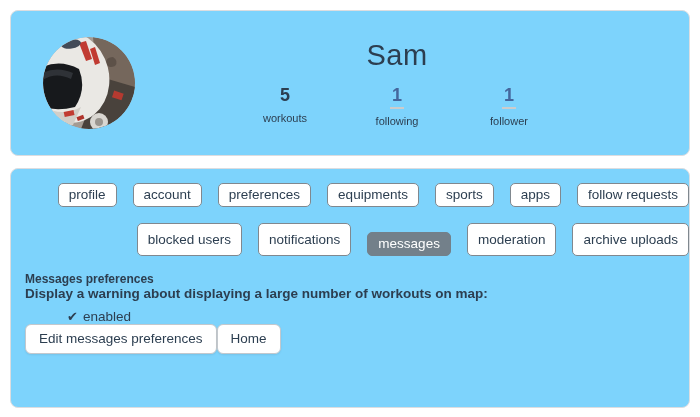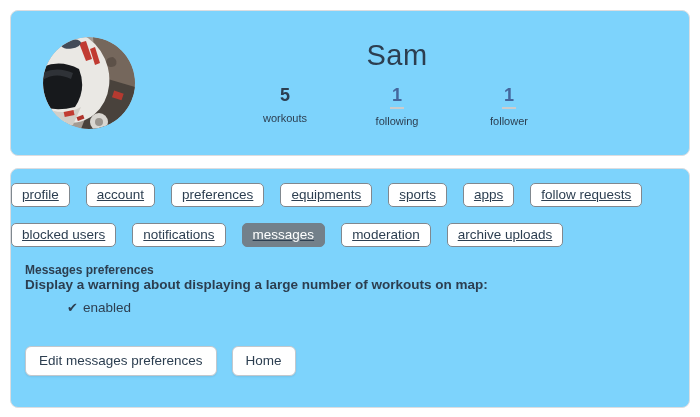--- a/index.html
+++ b/index.html
@@ -72,41 +72,41 @@
   }
 
   
   .settings-card {
     margin-top: 12px;
     height: 240px;
     padding: 14px 0 0 0;
   }
   .tabs-row {
     display: flex;
-    justify-content: flex-start;
+    justify-content: flex-end;
     gap: 16px;
     margin-bottom: 16px;
-    text-decoration: underline;
   }
   .tab {
     display: inline-block;
     border: 1px solid #80888f;
     border-radius: 5px;
     background: #ffffff;
     color: #2c3e50;
     font-size: 13.5px;
     padding: 3px 10px 4px 10px;
     cursor: pointer;
     white-space: nowrap;
     font-family: inherit;
   }
   .tab.selected {
     background: #73808a;
     border-color: #73808a;
     color: #ffffff;
+    margin-top: 9px;
   }
   .content {
     padding: 0 14px;
   }
   .section-heading {
     margin-top: 6px;
     font-size: 12px;
     font-weight: 700;
     color: #2c3e50;
   }
@@ -119,23 +119,21 @@
     margin-top: 8px;
     padding-left: 42px;
     font-size: 13.5px;
     color: #2c3e50;
     display: flex;
     align-items: center;
     gap: 5px;
   }
   .check-icon { font-size: 13px; color: #2c3e50; }
   .actions {
-    margin-top: 31px;
-    display: flex;
-    gap: 15px;
+    display: flex;
   }
   .btn {
     background: #ffffff;
     border: 1px solid #c3c8cd;
     border-radius: 6px;
     color: #2c3e50;
     font-size: 13.5px;
     font-family: inherit;
     padding: 6px 13px 7px 13px;
     cursor: pointer;

